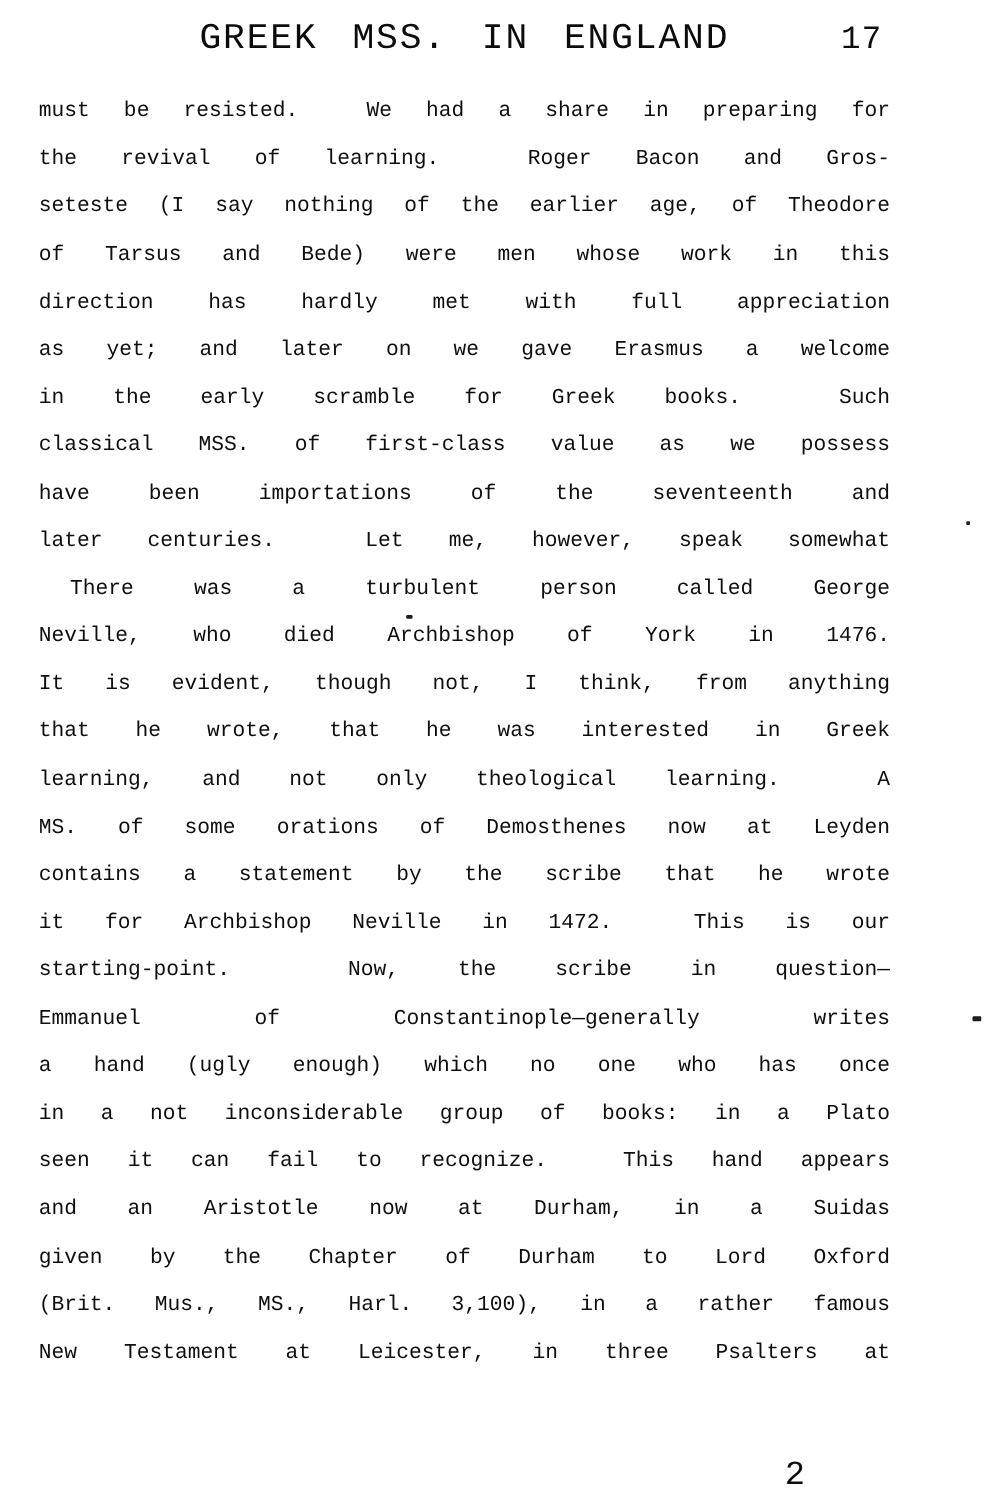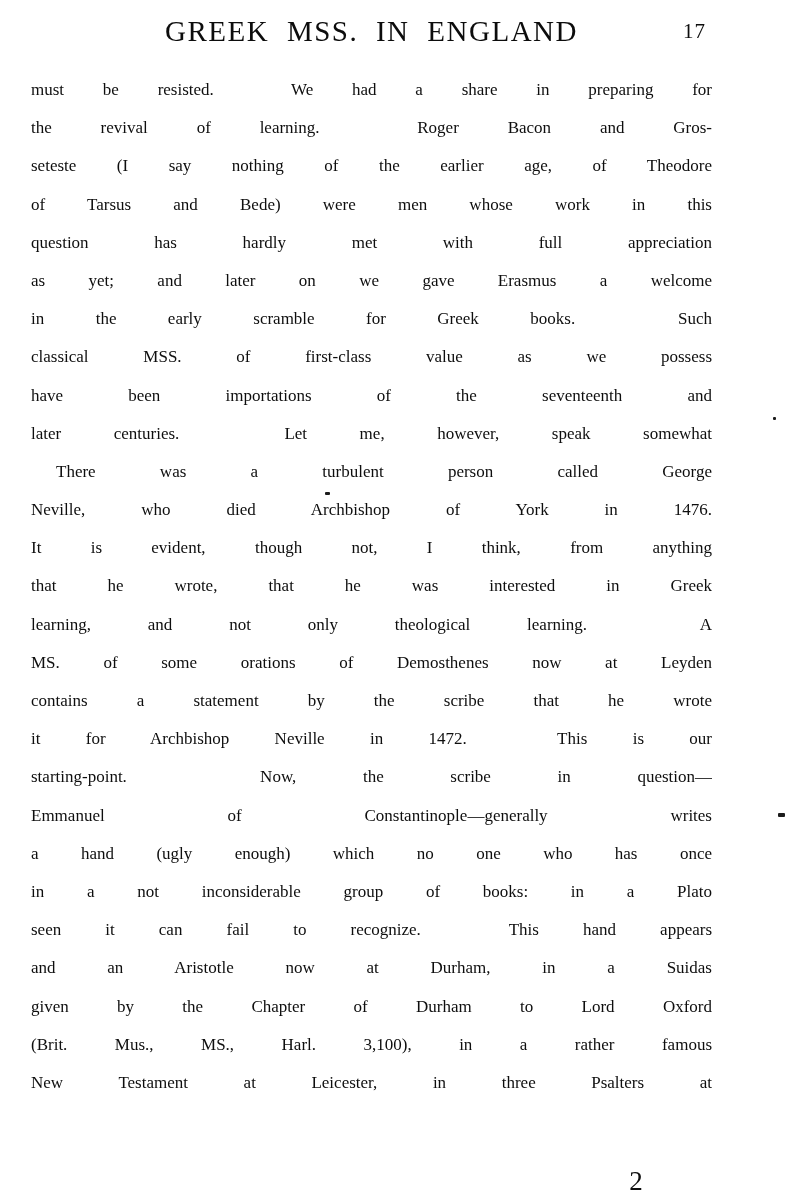--- a/index.html
+++ b/index.html
@@ -6,21 +6,21 @@
     margin: 0;
     padding: 0;
     background: #ffffff;
   }
   .page {
     position: relative;
     width: 789px;
     height: 1200px;
     background: #ffffff;
     color: #0e0e0e;
-    font-family: Liberation Serif, serif;
+    font-family: Liberation Mono, monospace;
     overflow: hidden;
   }
   .running-head {
     position: absolute;
     top: 14px;
     left: 31px;
     width: 681px;
     height: 40px;
   }
   .running-head .title {
@@ -29,21 +29,21 @@
     font-size: 29px;
     line-height: 34px;
     letter-spacing: 1.5px;
     word-spacing: 9px;
     color: #0c0c0c;
   }
   .running-head .pagenum {
     position: absolute;
     top: 0;
     right: 6px;
-    font-size: 21px;
+    font-size: 26px;
     line-height: 34px;
     letter-spacing: 1px;
     color: #0c0c0c;
   }
   .textblock {
     position: absolute;
     top: 71px;
     left: 31px;
     width: 681px;
   }
@@ -91,21 +91,21 @@
   <div class="running-head">
     <span class="title">GREEK MSS. IN ENGLAND</span>
     <span class="pagenum">17</span>
   </div>
 
   <div class="textblock">
     <div class="line">must be resisted.&nbsp; We had a share in preparing for</div>
     <div class="line">the revival of learning.&nbsp; Roger Bacon and Gros-</div>
     <div class="line">seteste (I say nothing of the earlier age, of Theodore</div>
     <div class="line">of Tarsus and Bede) were men whose work in this</div>
-    <div class="line">question has hardly met with full appreciation</div>
+    <div class="line">direction has hardly met with full appreciation</div>
     <div class="line">as yet; and later on we gave Erasmus a welcome</div>
     <div class="line">in the early scramble for Greek books.&nbsp; Such</div>
     <div class="line">classical MSS. of first-class value as we possess</div>
     <div class="line">have been importations of the seventeenth and</div>
     <div class="line">later centuries.&nbsp; Let me, however, speak somewhat</div>
 
     <div class="line indent">There was a turbulent person called George</div>
     <div class="line">Neville, who died Archbishop of York in 1476.</div>
     <div class="line">It is evident, though not, I think, from anything</div>
     <div class="line">that he wrote, that he was interested in Greek</div>

